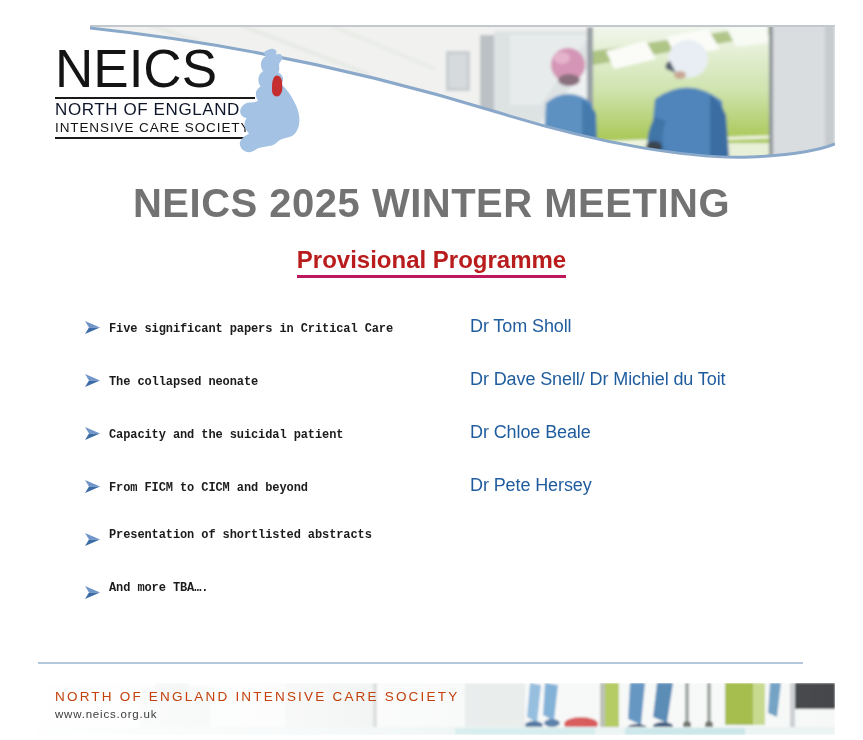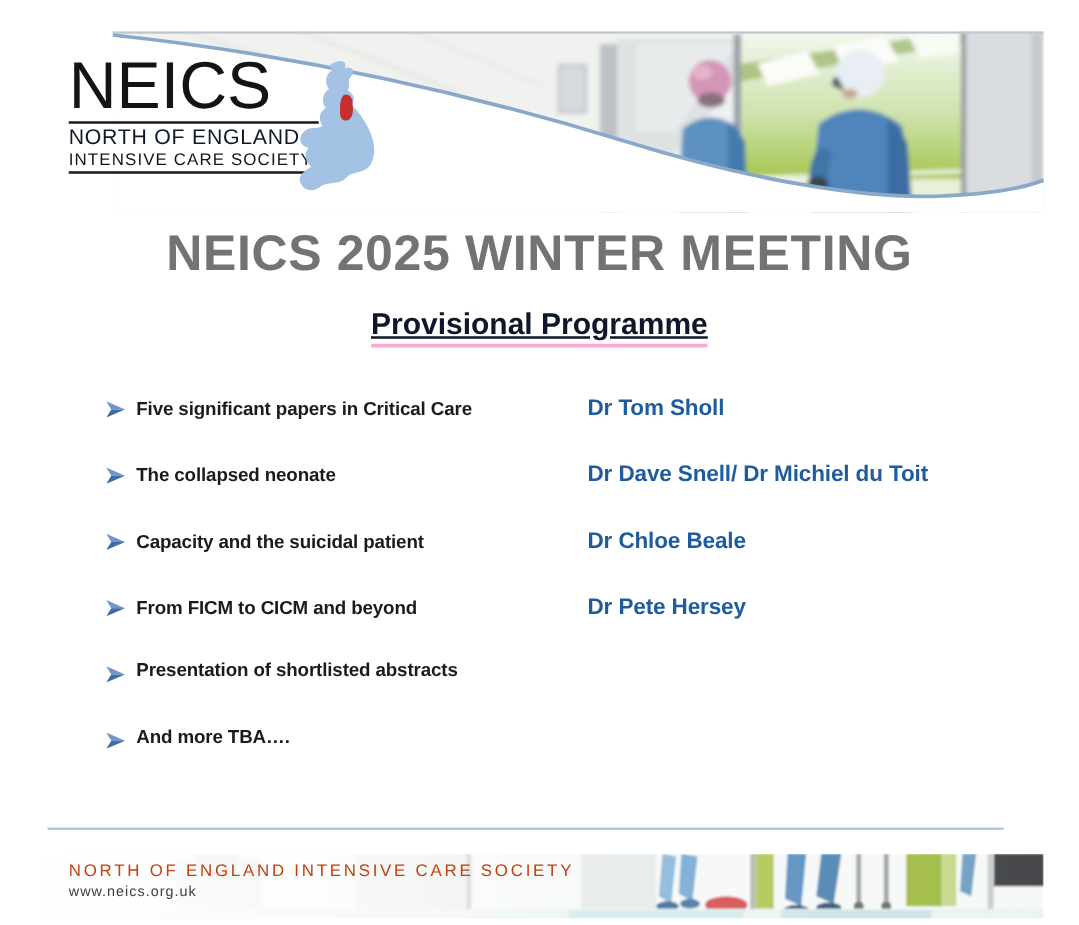--- a/index.html
+++ b/index.html
@@ -12,28 +12,28 @@
   .logo{position:absolute;left:55px;top:42px;z-index:6;}
   .logo-acronym{font-size:53px;font-weight:400;line-height:1.0;color:#141414;letter-spacing:0px;}
   .logo-rule{width:200px;height:0;border-top:2px solid #1a1a1a;margin:2px 0 2px 0;}
   .logo-line1{font-size:17px;letter-spacing:0.6px;color:#0f172a;line-height:1.1;}
   .logo-line2{font-size:13.5px;letter-spacing:0.9px;color:#141414;line-height:1.15;}
   .uk-map{position:absolute;left:232px;top:46px;width:80px;height:114px;z-index:7;}
   
   .title{position:absolute;left:0;top:181px;width:100%;text-align:center;
     font-size:40px;font-weight:700;letter-spacing:0.5px;color:#737373;}
   .subtitle-wrap{position:absolute;left:0;top:246px;width:100%;text-align:center;}
-  .subtitle{display:inline-block;font-size:24px;font-weight:700;color:#0f172a;
-    border-bottom:3px solid #f9a8d4;padding-bottom:1px;text-decoration:underline;}
+  .subtitle{display:inline-block;font-size:24px;font-weight:700;color:#b91c1c;
+    border-bottom:3px solid #be185d;padding-bottom:1px;}
   
   .programme{position:absolute;left:85px;top:316px;list-style:none;margin:0;padding:0;}
   .prog-row{display:flex;align-items:baseline;height:22px;margin-bottom:31px;}
   .bullet{width:24px;flex:0 0 24px;align-self:center;display:flex;align-items:center;}
-  .topic{width:361px;flex:0 0 361px;font-size:15px;font-weight:700;color:#1b1b1b;letter-spacing:-0.1px;}
-  .speaker{font-size:18px;font-weight:700;color:#1f5c9e;letter-spacing:-0.1px;}
+  .topic{width:361px;flex:0 0 361px;font-size:12px;font-weight:700;color:#1b1b1b;letter-spacing:-0.1px;font-family:Liberation Mono, monospace;}
+  .speaker{font-size:18px;font-weight:400;color:#1f5c9e;letter-spacing:-0.1px;}
   
   .divider{position:absolute;left:38px;top:662px;width:765px;height:2px;background:#b4c8dc;}
   .footer-band{position:absolute;left:35px;top:683px;width:800px;height:52px;overflow:hidden;}
   .footer-band svg{position:absolute;left:0;top:0;}
   .footer-text{position:absolute;left:20px;top:6px;z-index:3;}
   .footer-society{font-size:13.5px;letter-spacing:2.2px;color:#c2410c;}
   .footer-website{font-size:11.5px;letter-spacing:0.8px;color:#3c3c3c;margin-top:4px;}
 </style>
 </head>
 <body>

